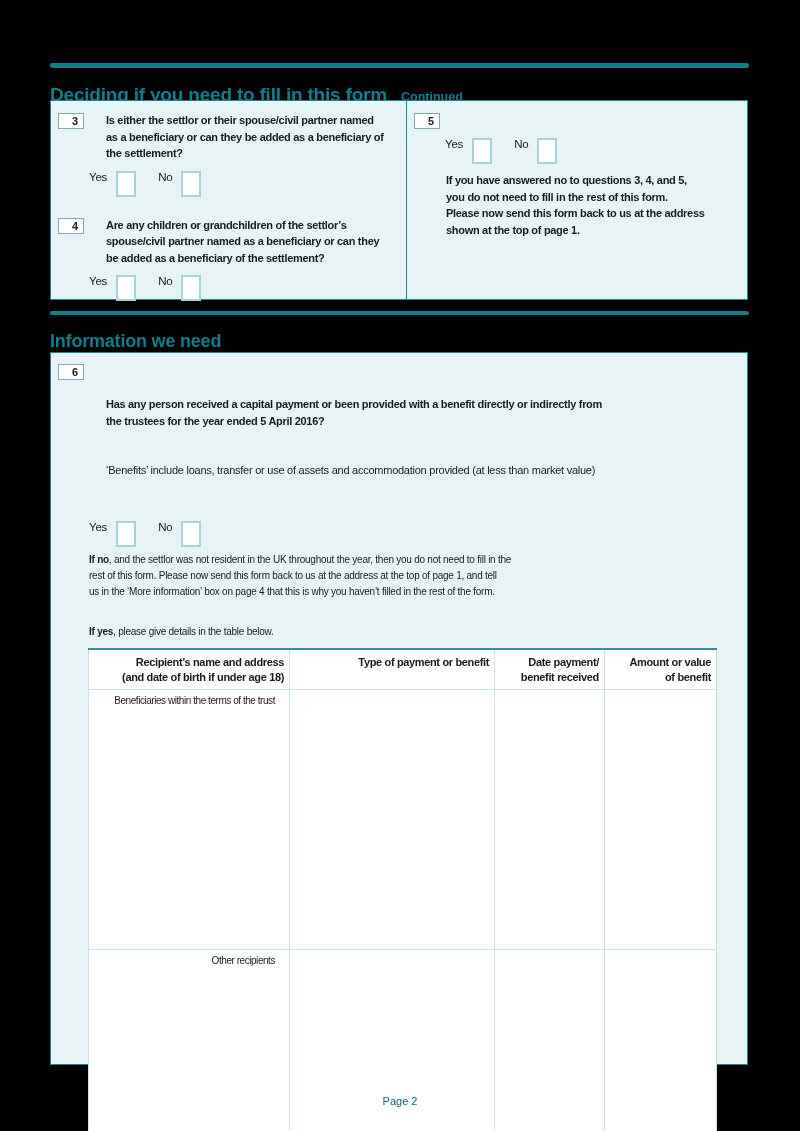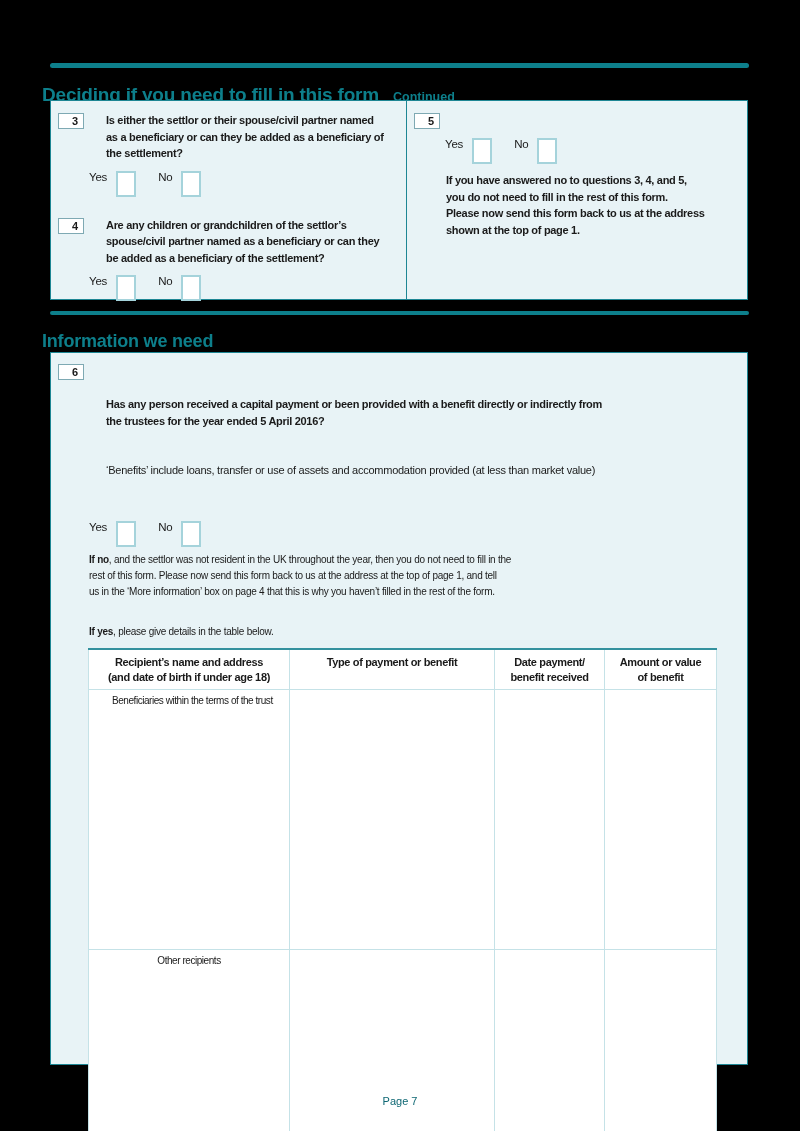--- a/index.html
+++ b/index.html
@@ -11,21 +11,21 @@
     color:#1a1a1a;
     overflow:hidden;
   }
   .rule{
     position:absolute;left:50px;width:699px;
     background:#0d7f8b;border-radius:3px;
   }
   #rule-top{top:63px;height:5px;}
   #rule-mid{top:311px;height:4px;}
   .section-title{
-    position:absolute;left:42px;
+    position:absolute;left:50px;
     color:#0d7f8b;font-weight:bold;
     font-size:19px;letter-spacing:-0.2px;
     white-space:pre;
   }
   #title-deciding{top:71px;}
   #title-info{top:319px;font-size:18px;}
   .title-suffix{font-size:12.5px;margin-left:14px;letter-spacing:0;}
   .box{
     position:absolute;left:50px;width:698px;
     background:#e8f3f6;border:1px solid #1d8694;
@@ -74,30 +74,30 @@
   #if-yes-line{margin-top:24px;}
   #benefit-table{
     margin:8px 0 0 30px;width:628px;
     border-collapse:collapse;table-layout:fixed;
     background:#fff;
     border:1px solid #c5e2e7;
     border-top:2px solid #34919e;
   }
   #benefit-table th,#benefit-table td{
     border:1px solid #c5e2e7;
-    text-align:center;vertical-align:top;
+    text-align:right;vertical-align:top;
     white-space:pre;overflow:visible;
   }
   #benefit-table th{
     padding:5px 5px 4px 5px;
     font-size:11px;font-weight:bold;line-height:15px;
     letter-spacing:-0.35px;height:28px;
   }
   #benefit-table td{
-    padding:4px 23px;
+    padding:4px 14px;
     font-size:10px;letter-spacing:-0.45px;line-height:13px;
   }
   .row-benef td{height:251px;}
   .row-other td{height:244px;}
   #page-footer{
     position:absolute;top:1095px;left:0;width:800px;
     text-align:center;color:#0e6773;font-size:11px;
   }
 </style>
 </head>
@@ -203,13 +203,13 @@
       <tr class="row-other">
         <td>Other recipients</td>
         <td></td>
         <td></td>
         <td></td>
       </tr>
     </tbody>
   </table>
 </div>
 
-<div id="page-footer">Page 7</div>
+<div id="page-footer">Page 2</div>
 
 </body></html>

